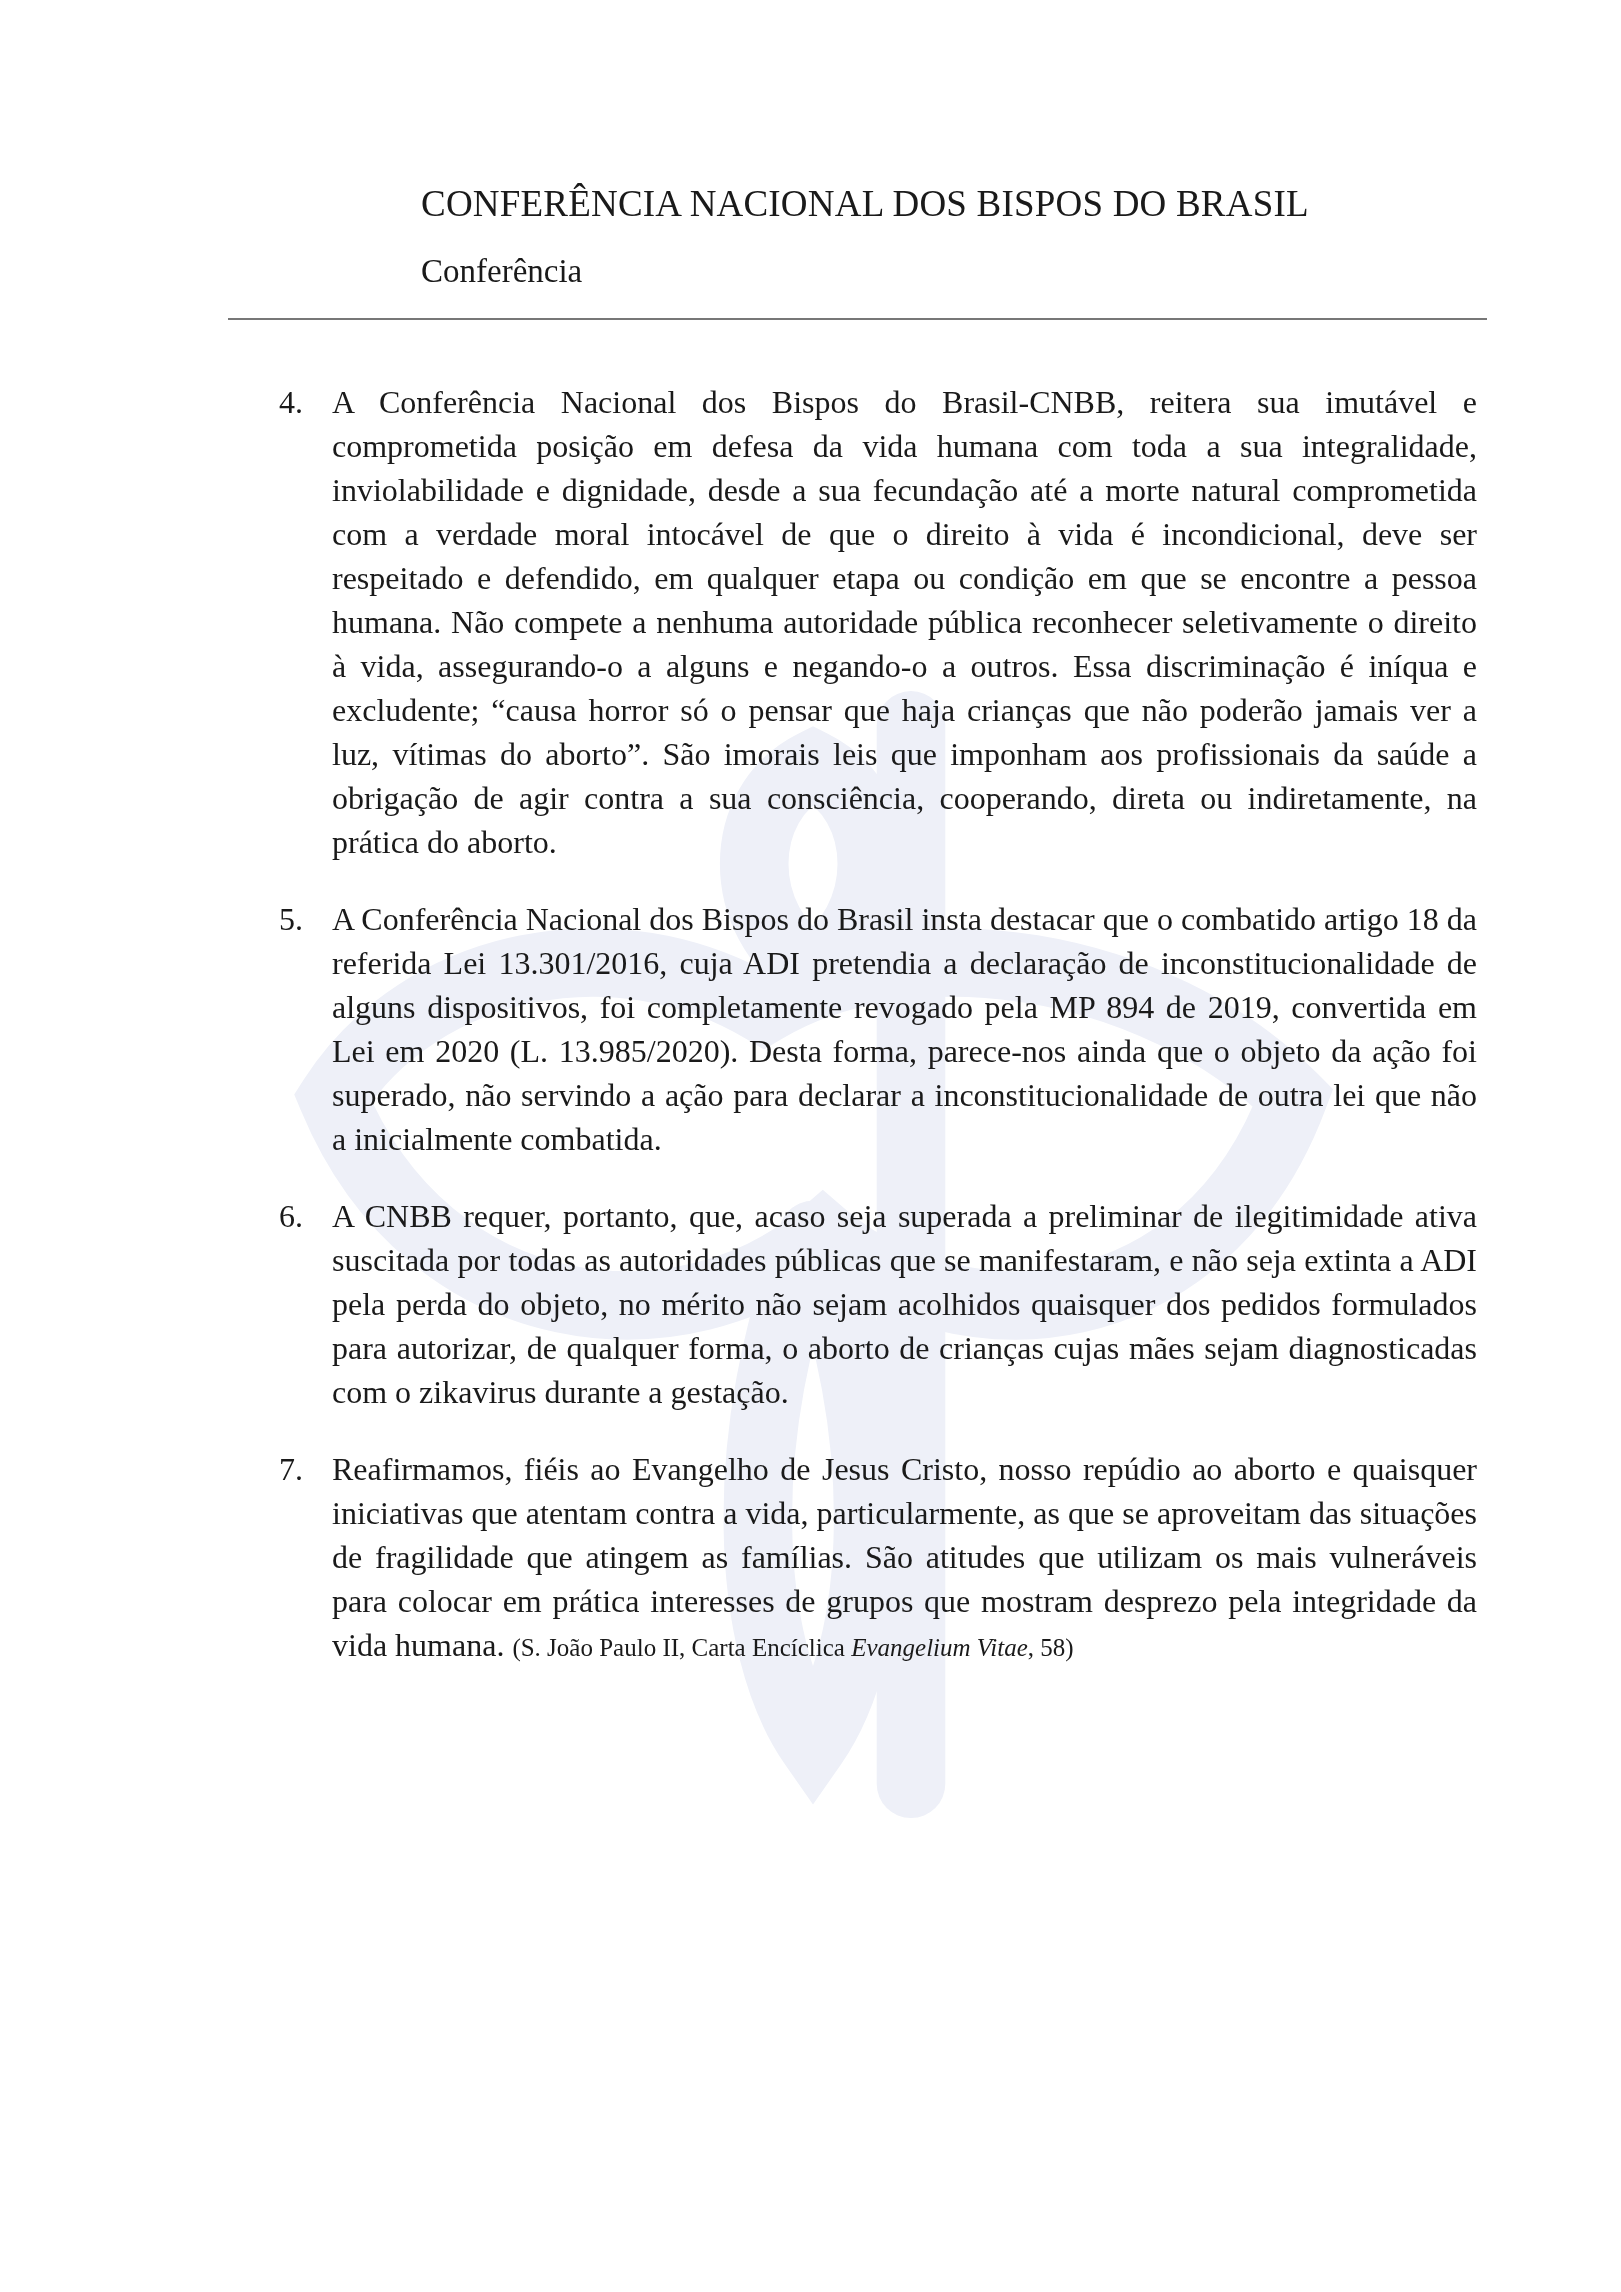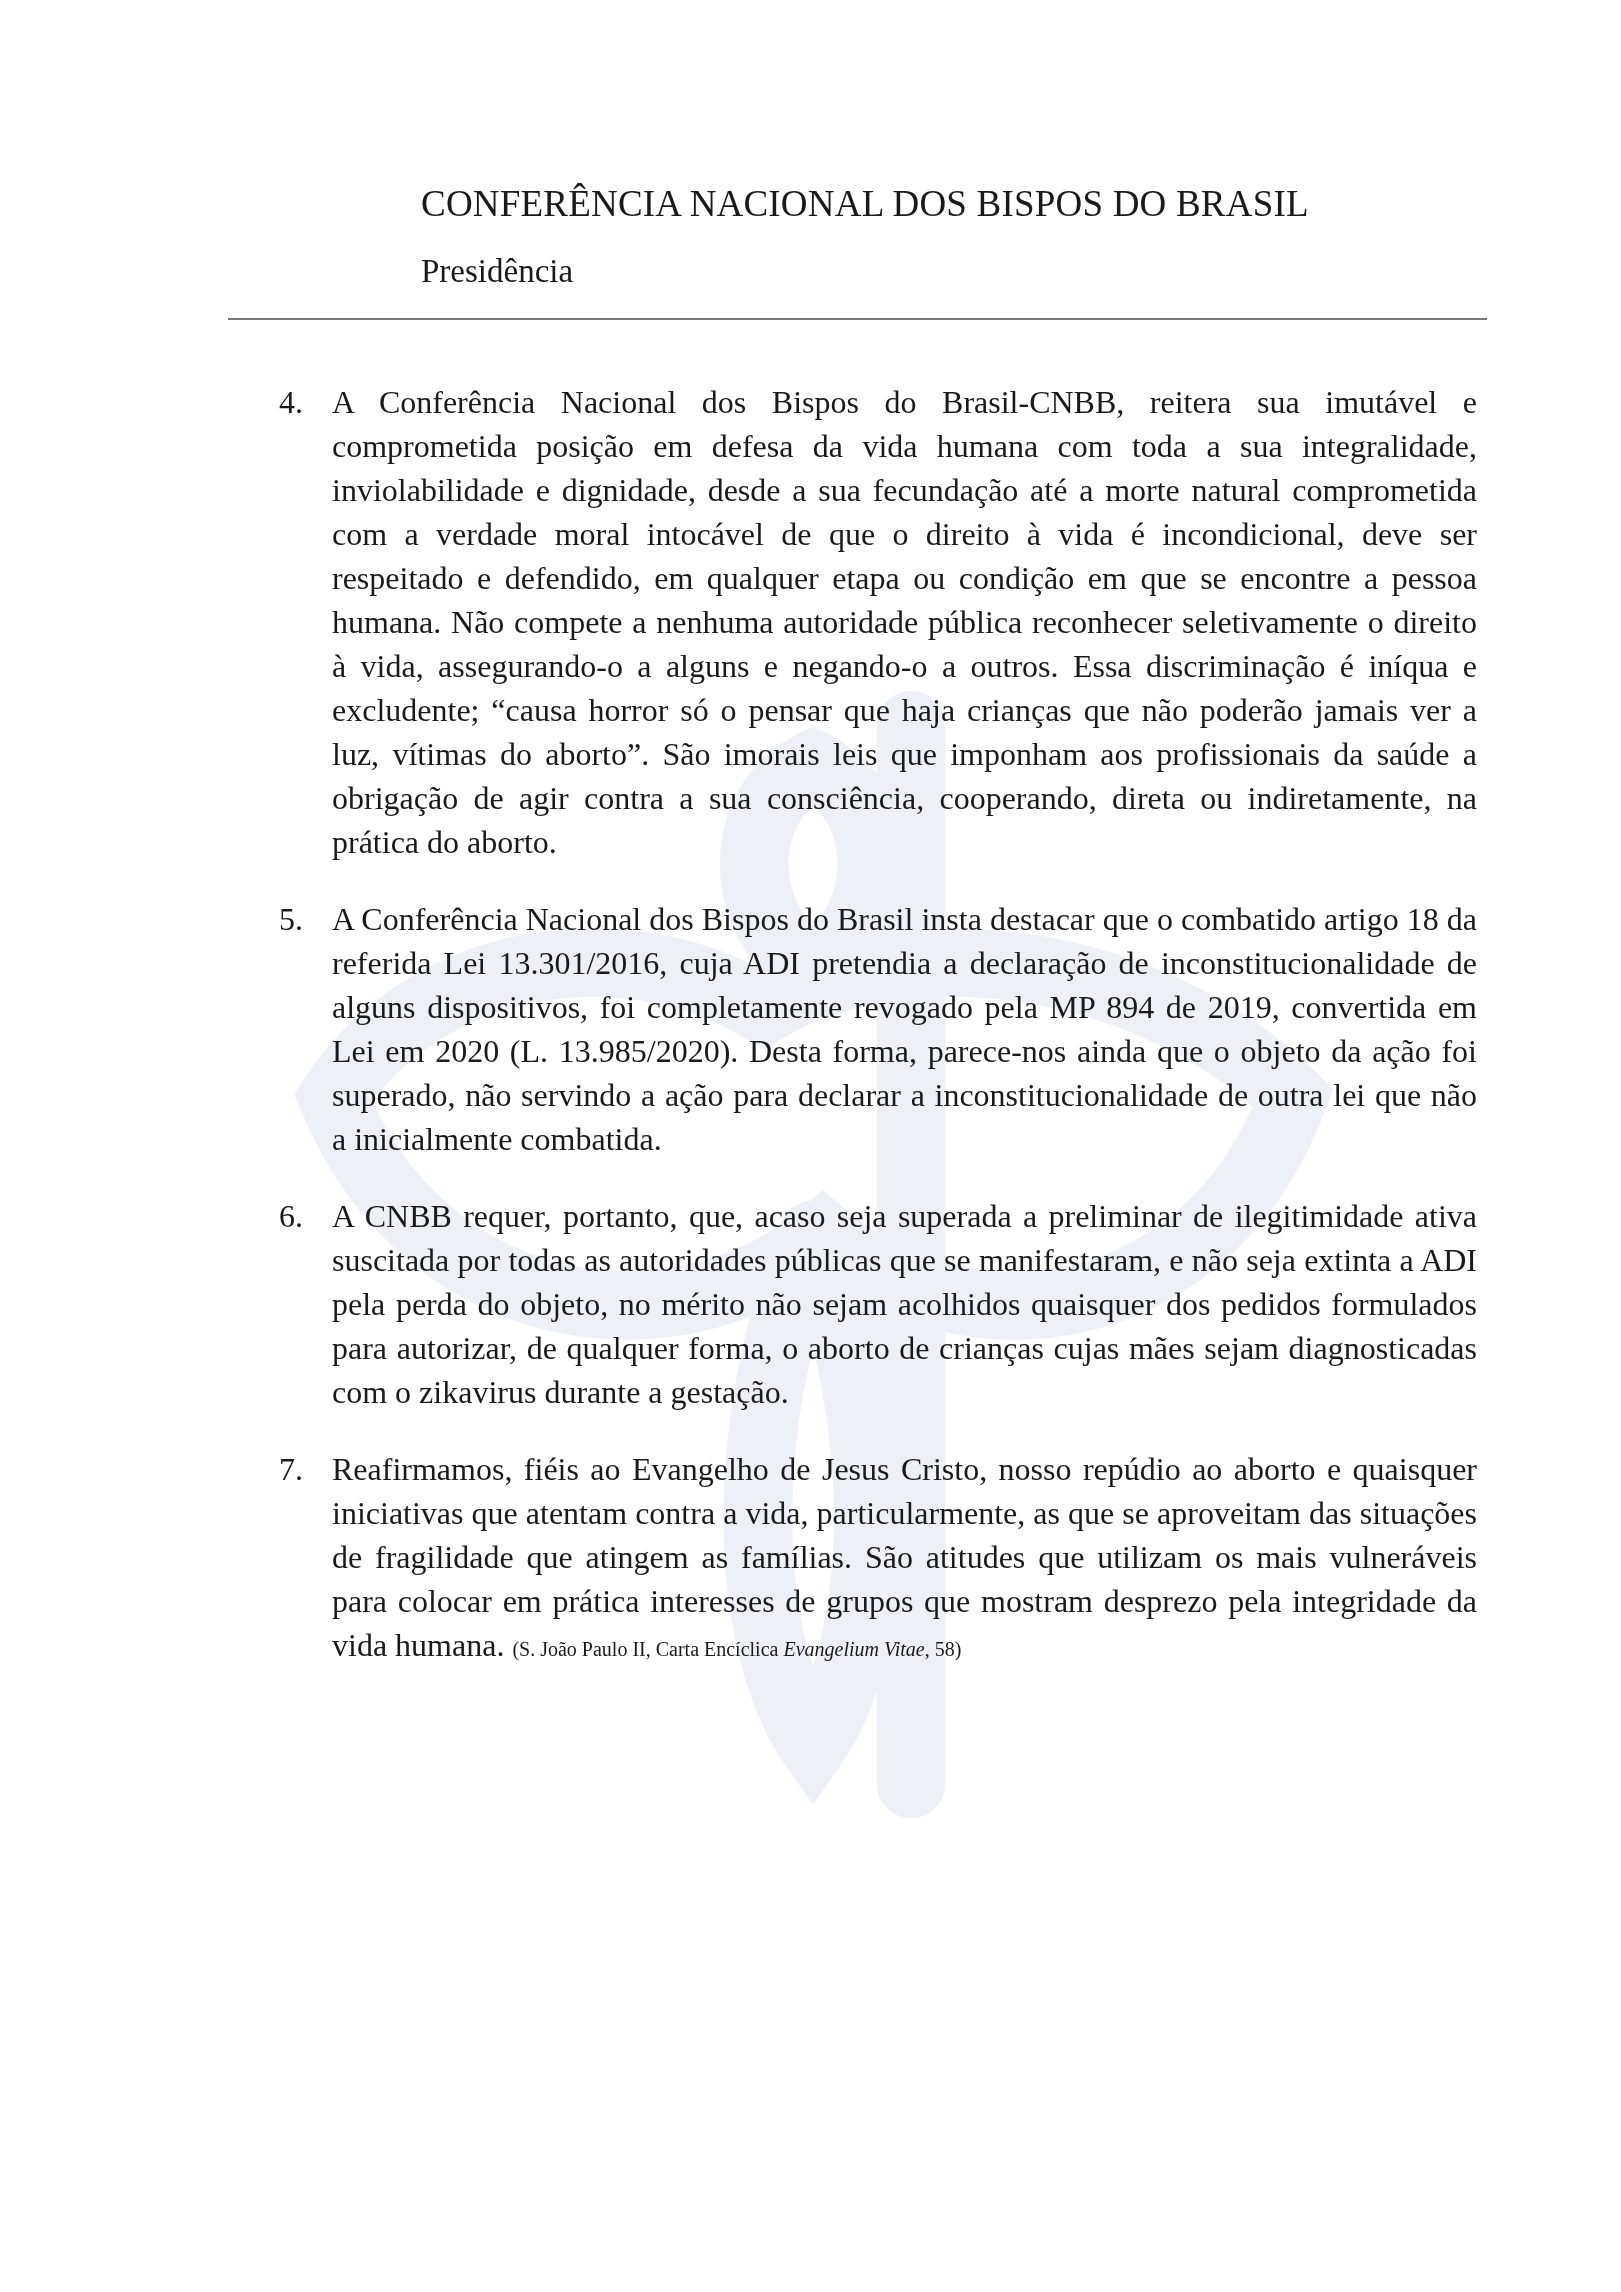--- a/index.html
+++ b/index.html
@@ -7,37 +7,37 @@
   .watermark { position:absolute; left:274px; top:549px; width:1078px; height:1274px; z-index:0; }
   .header { position:absolute; left:225px; top:98px; width:1264px; height:225px; z-index:1; }
   .logo { position:absolute; left:0; top:0; width:127px; height:186px; }
   .org-name { position:absolute; left:196px; top:84px; font-size:37px; font-weight:normal; letter-spacing:0.2px; white-space:nowrap; }
   .subtitle { position:absolute; left:196px; top:155px; font-size:33px; }
   .rule { position:absolute; left:228px; top:318px; width:1259px; height:2px; background:#777; }
   .content { position:absolute; left:279px; top:380px; width:1198px; z-index:1; font-size:32px; line-height:44px; }
   .item { display:flex; margin-bottom:33px; }
   .num { width:53px; flex:0 0 53px; }
   .txt { flex:1; text-align:justify; }
-  .cite { font-size:20px; }
+  .cite { font-size:25px; }
 </style>
 </head>
 <body>
 
 <svg class="watermark" viewBox="0 0 1100 1300">
   <g fill="none" stroke="#eef0f8" stroke-width="70" stroke-linecap="round">
     <path d="M60 560 C 150 420, 350 380, 500 470 C 650 380, 900 420, 1040 560 C 950 800, 700 820, 560 700 C 420 820, 160 800, 60 560 Z"></path>
     <path d="M550 220 C 470 260, 470 380, 550 430 C 630 380, 630 260, 550 220 Z"></path>
     <path d="M550 700 C 470 900, 480 1120, 550 1220 C 620 1120, 630 900, 550 700"></path>
     <path d="M650 180 L 650 1260"></path>
   </g>
 </svg>
 
 <div class="header">
   <div class="org-name">CONFERÊNCIA NACIONAL DOS BISPOS DO BRASIL</div>
-  <div class="subtitle">Presidência</div>
+  <div class="subtitle">Conferência</div>
 </div>
 <div class="rule"></div>
 
 <div class="content">
   <div class="item">
     <span class="num">4.</span>
     <span class="txt">A Conferência Nacional dos Bispos do Brasil-CNBB, reitera sua imutável e comprometida posição em defesa da vida humana com toda a sua integralidade, inviolabilidade e dignidade, desde a sua fecundação até a morte natural comprometida com a verdade moral intocável de que o direito à vida é incondicional, deve ser respeitado e defendido, em qualquer etapa ou condição em que se encontre a pessoa humana. Não compete a nenhuma autoridade pública reconhecer seletivamente o direito à vida, assegurando-o a alguns e negando-o a outros. Essa discriminação é iníqua e excludente; “causa horror só o pensar que haja crianças que não poderão jamais ver a luz, vítimas do aborto”. São imorais leis que imponham aos profissionais da saúde a obrigação de agir contra a sua consciência, cooperando, direta ou indiretamente, na prática do aborto.</span>
   </div>
   <div class="item">
     <span class="num">5.</span>

